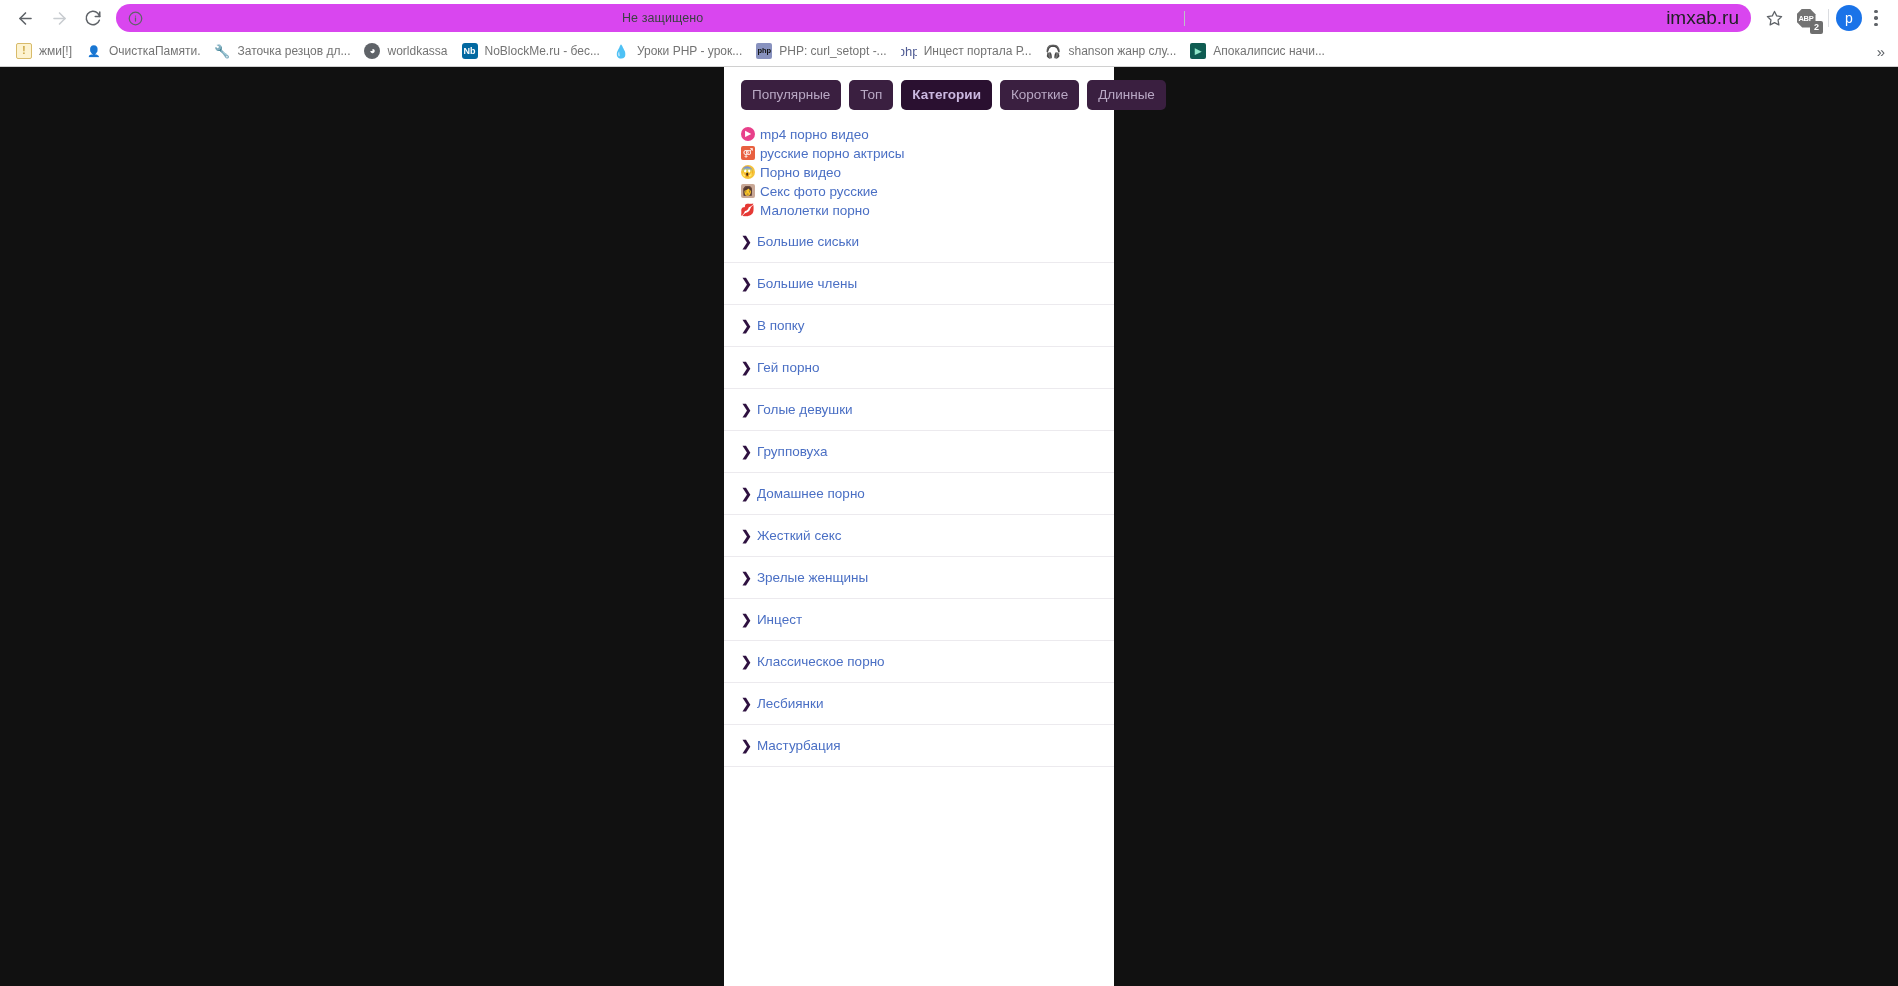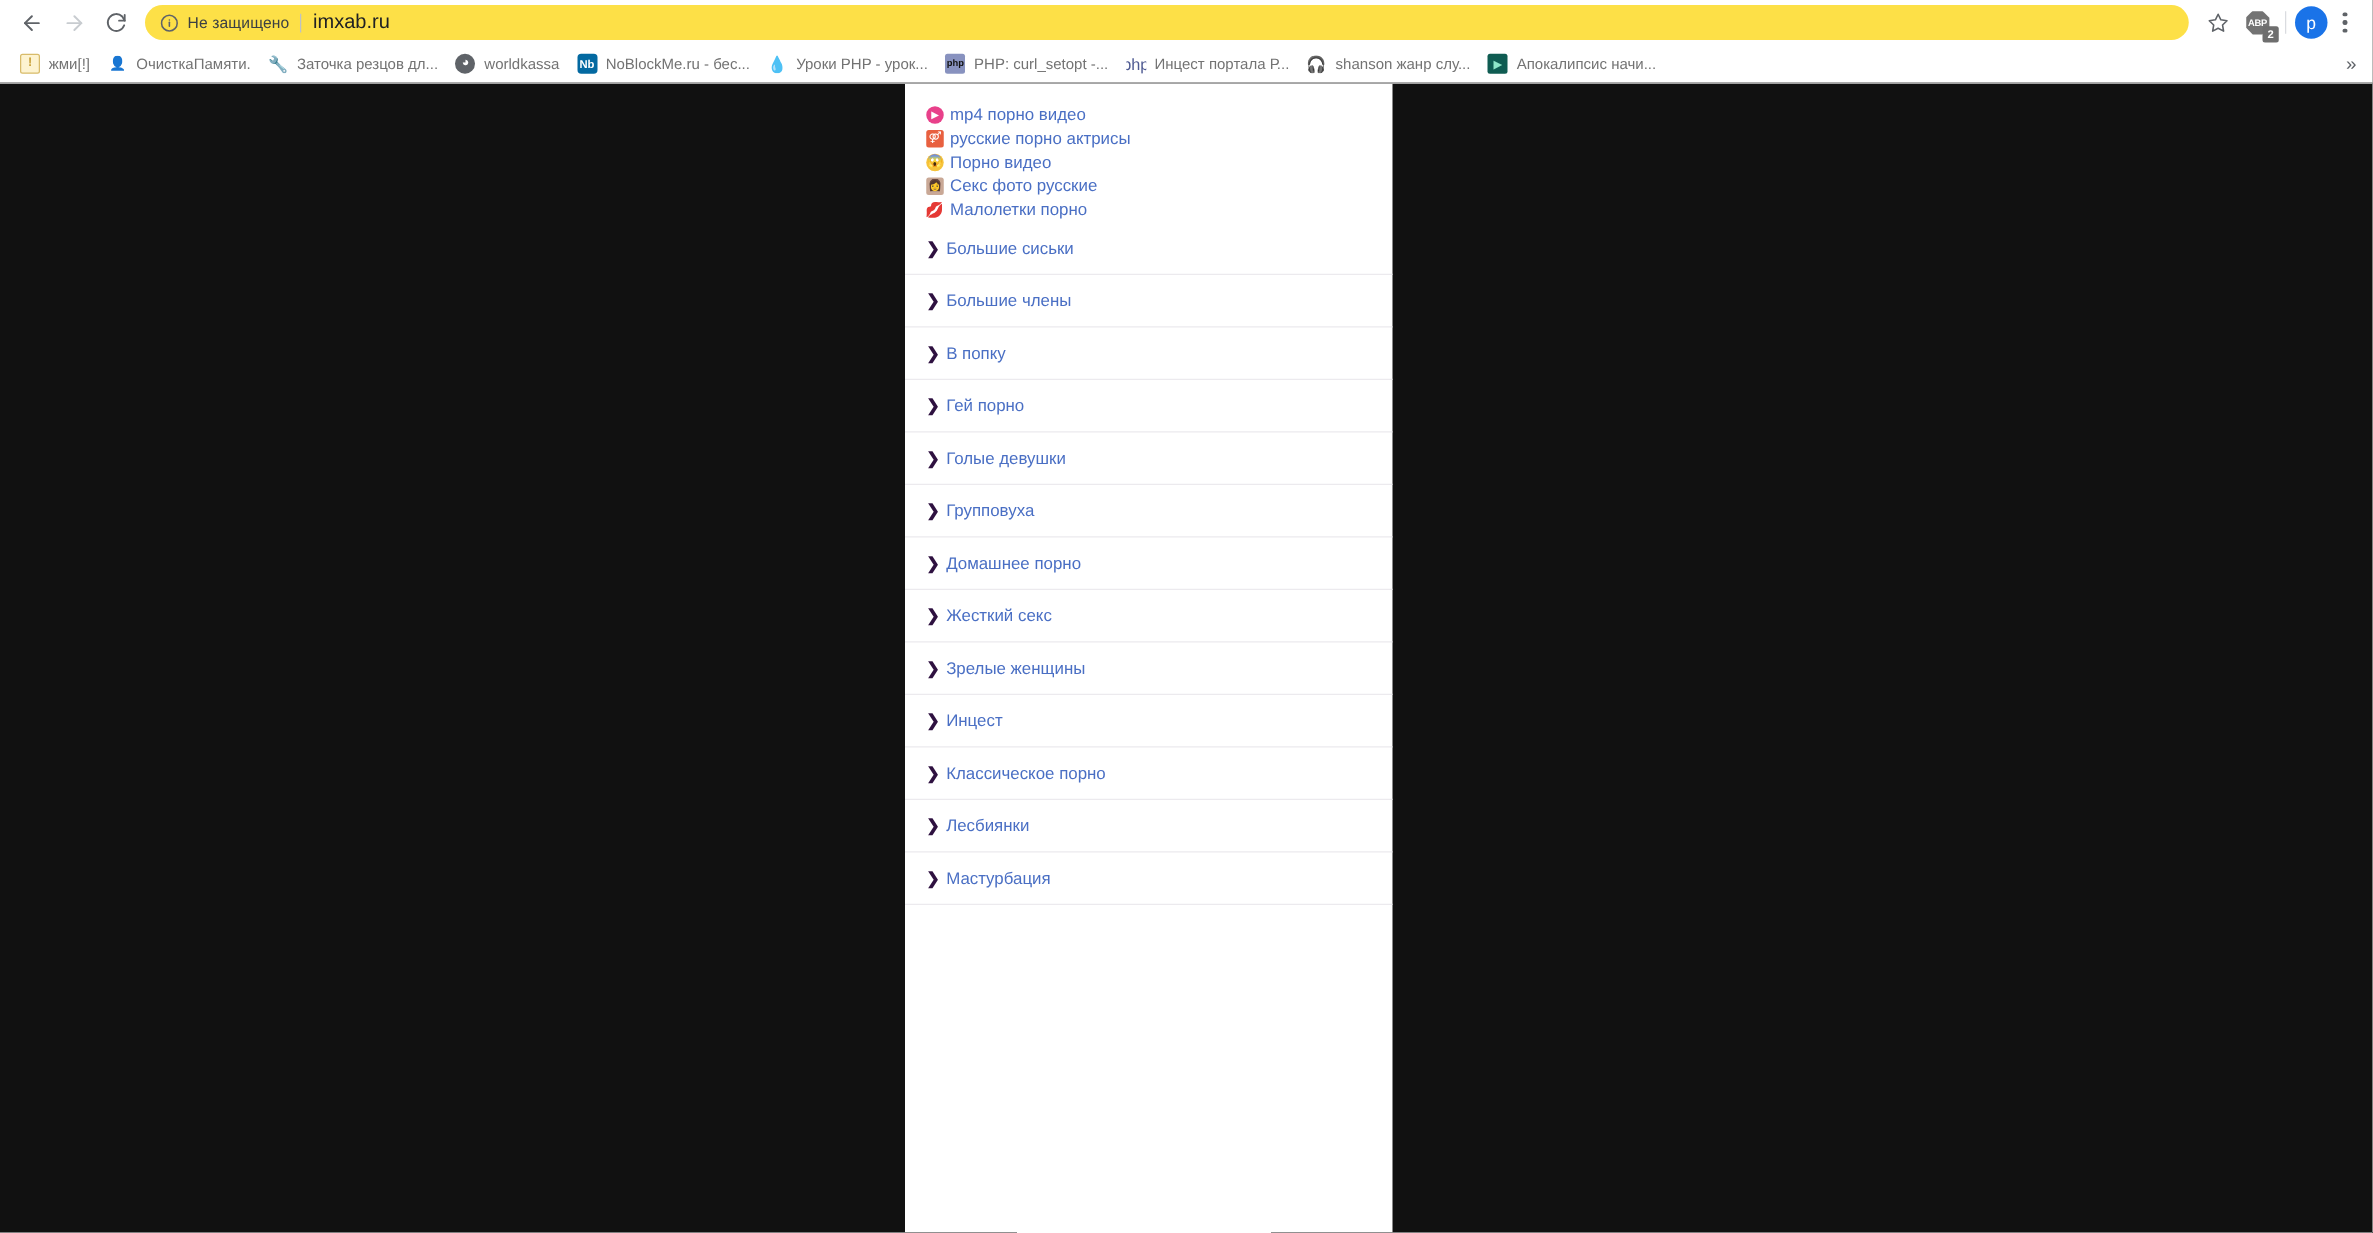--- a/index.html
+++ b/index.html
@@ -31,38 +31,39 @@
     color: #5f6368;
     flex: 0 0 auto;
   }
   .nav-btn.disabled { color: #c8ccd0; }
   .nav-btn svg { display: block; }
 
   .omnibox {
     flex: 1 1 auto;
     height: 28px;
     margin: 0 8px 0 6px;
-    background: #fde047;
+    background: #d946ef;
     border-radius: 14px;
     display: flex; align-items: center;
     padding: 0 12px 0 12px;
     min-width: 0;
+    justify-content: space-between;
   }
   .info-icon { flex: 0 0 auto; color: #5f6368; display:flex; align-items:center; margin-right: 7px;}
   .not-secure {
     font-size: 12.5px; color: #3c4043; white-space: nowrap;
     letter-spacing: 0.1px;
   }
   .omni-sep {
     width: 1px; height: 15px; background: #bdc1c6;
     margin: 0 9px;
     flex: 0 0 auto;
   }
   .omni-url {
-    font-size: 16px; color: #202124;
+    font-size: 19px; color: #202124;
     white-space: nowrap; overflow: hidden; text-overflow: ellipsis;
   }
   .star-btn { width: 30px; height: 30px; display:flex; align-items:center; justify-content:center; color:#5f6368; flex:0 0 auto;}
 
   .ext-icon-wrap {
     position: relative;
     width: 30px; height: 30px;
     display:flex; align-items:center; justify-content:center;
     flex:0 0 auto; margin-left: 2px;
   }
@@ -351,20 +352,27 @@
       <div class="bm">
         <span class="bm-ico ico-play">▶</span>
         <span class="bm-label">Апокалипсис начи...</span>
       </div>
       <div class="bm-overflow">»</div>
   </div>
 
   <div class="viewport">
     <div class="page-col">
 
+      <div class="tabs" id="tabs-row">
+          <div class="tab">Популярные</div>
+          <div class="tab">Топ</div>
+          <div class="tab active">Категории</div>
+          <div class="tab">Короткие</div>
+          <div class="tab">Длинные</div>
+        </div>
 
       <div class="qlinks" id="qlinks">
           <div class="qlink">
             <span class="qlink-ico ico-mp4">▶</span>
             <span class="qlink-txt">mp4 порно видео</span>
           </div>
           <div class="qlink">
             <span class="qlink-ico ico-act">⚤</span>
             <span class="qlink-txt">русские порно актрисы</span>
           </div>

